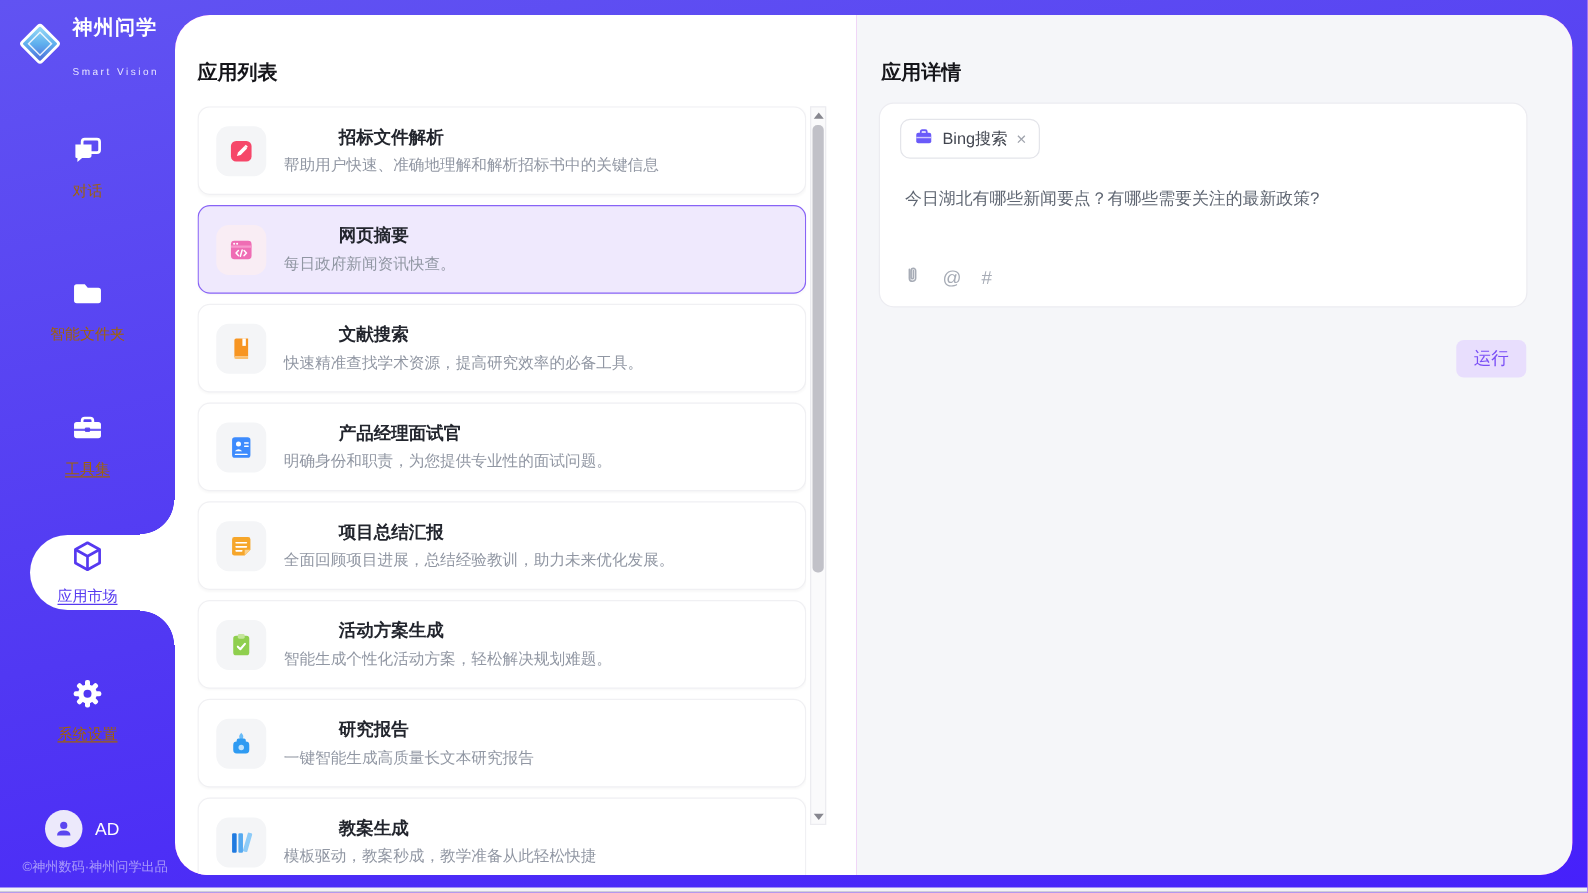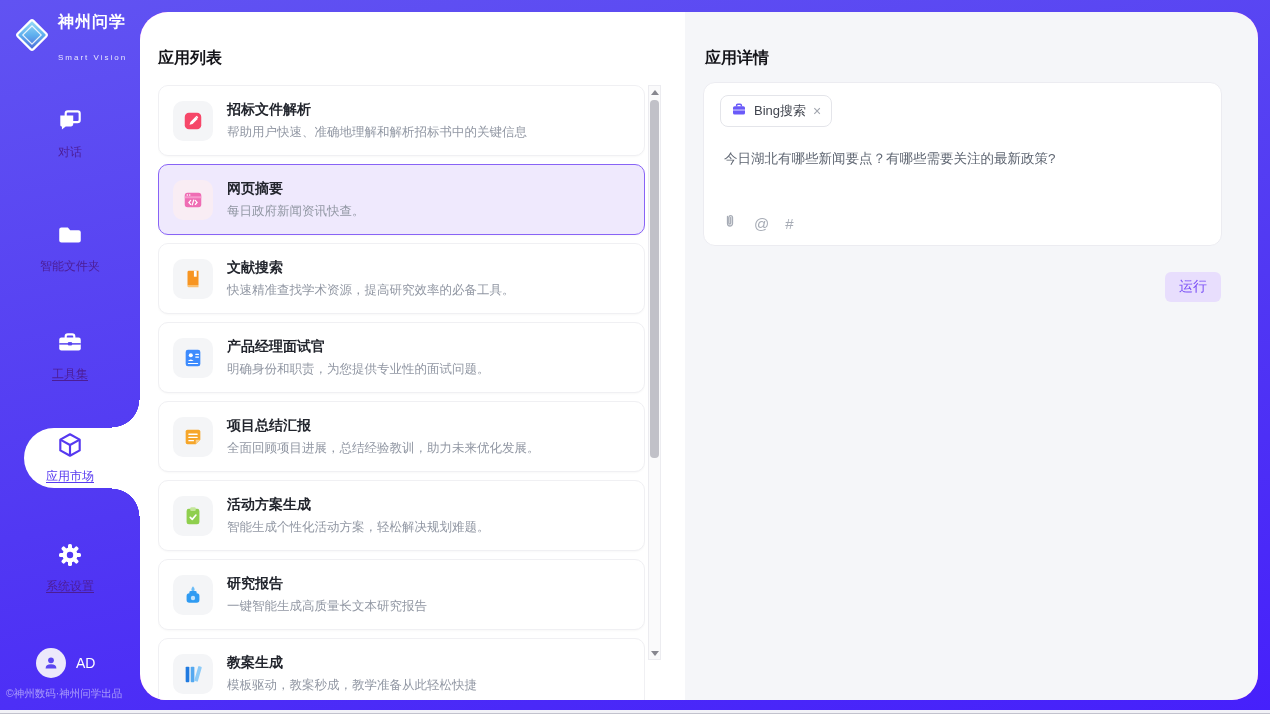--- a/index.html
+++ b/index.html
@@ -10,45 +10,45 @@
     background:linear-gradient(168deg,#6153f2 0%,#5138f3 55%,#4620fb 100%);
   }
   .bottom-strip{position:absolute;left:0;right:0;bottom:0;height:4px;background:#f2f2f7;border-bottom:1px solid #c2c2cd;z-index:5;}
 
   
   .sidebar{position:absolute;left:0;top:0;width:140px;height:613px;}
   .logo{position:absolute;left:12px;top:12px;display:flex;align-items:center;gap:6px;}
   .logo-text .cn{color:#fff;font-size:16px;font-weight:bold;letter-spacing:1px;}
   .logo-text .en{color:#e8e6ff;font-size:8px;letter-spacing:2px;margin-top:20px;}
   .nav-item{position:absolute;left:0;width:140px;height:60px;display:flex;flex-direction:column;align-items:center;justify-content:center;gap:5px;cursor:pointer;z-index:2;}
-  .nav-item .lbl{color:#4c1d95;font-size:12px;}
+  .nav-item .lbl{color:#a16207;font-size:12px;}
   .nav-item .lbl.u{text-decoration:underline;text-underline-offset:2px;}
   .nav-item.active .lbl{color:#5639f0;}
   .active-pill{position:absolute;left:24px;top:428px;width:116px;height:60px;background:#fff;border-radius:30px 0 0 30px;z-index:1;}
   .scoop{position:absolute;left:112px;width:28px;height:28px;z-index:1;}
   .scoop.top{top:400px;background:radial-gradient(circle 28px at 0 0,rgba(0,0,0,0) 27px,#fff 27.5px);}
   .scoop.bot{top:488px;background:radial-gradient(circle 28px at 0 100%,rgba(0,0,0,0) 27px,#fff 27.5px);}
   .user-row{position:absolute;left:36px;top:648px;display:flex;align-items:center;gap:10px;cursor:pointer;z-index:2;}
   .avatar{width:30px;height:30px;border-radius:50%;background:#ece9fb;display:flex;align-items:center;justify-content:center;}
   .user-row .uname{color:#fff;font-size:14px;}
-  .side-footer{position:absolute;left:6px;top:687px;width:140px;color:rgba(255,255,255,.5);font-size:10.5px;z-index:2;}
+  .side-footer{position:absolute;left:18px;top:687px;width:140px;color:rgba(255,255,255,.5);font-size:10.5px;z-index:2;}
 
   
   .content{position:absolute;left:140px;top:12px;right:12px;bottom:14px;background:#d946ef;border-radius:28px 26px 26px 26px;display:flex;overflow:hidden;z-index:2;}
   .panel-title{font-size:16px;font-weight:bold;color:#15151a;}
 
   
   .mid{width:545px;position:relative;background:#fff;}
   .mid .panel-title{position:absolute;left:18px;top:36px;}
   .app-list{position:absolute;left:18px;top:73px;width:487px;bottom:0;display:flex;flex-direction:column;gap:8px;overflow:hidden;}
   .app-card{flex:0 0 71px;display:flex;align-items:center;gap:14px;padding:0 14px;background:#fff;border:1px solid #f0f0f3;border-radius:10px;cursor:pointer;box-shadow:0 1px 2px rgba(20,20,40,.03);}
   .app-card.selected{background:#efe9fd;border:1px solid #8863f6;}
   .icon-box{width:40px;height:40px;border-radius:10px;background:#f4f5f7;display:flex;align-items:center;justify-content:center;flex:none;}
   .app-card.selected .icon-box{background:#f9edf4;}
-  .app-card .t{font-size:14px;font-weight:bold;color:#22252d;margin-bottom:5px;}
+  .app-card .t{font-size:14px;font-weight:bold;color:#22252d;margin-bottom:5px;margin-left:44px;}
   .app-card .d{font-size:12.5px;color:#9197a3;}
 
   
   .sbar{position:absolute;left:508px;top:73px;width:13px;height:575px;background:#fafafb;border:1px solid #ececf0;}
   .sbar .btn{position:absolute;left:0;width:11px;height:12px;display:flex;align-items:center;justify-content:center;cursor:pointer;}
   .sbar .btn.up{top:0;}
   .sbar .btn.down{bottom:0;}
   .tri-up{width:0;height:0;border-left:4px solid transparent;border-right:4px solid transparent;border-bottom:5px solid #87878f;}
   .tri-down{width:0;height:0;border-left:4px solid transparent;border-right:4px solid transparent;border-top:5px solid #87878f;}
   .thumb{position:absolute;left:1px;top:14px;width:9px;height:358px;background:#c1c1c8;border-radius:4px;cursor:pointer;}

